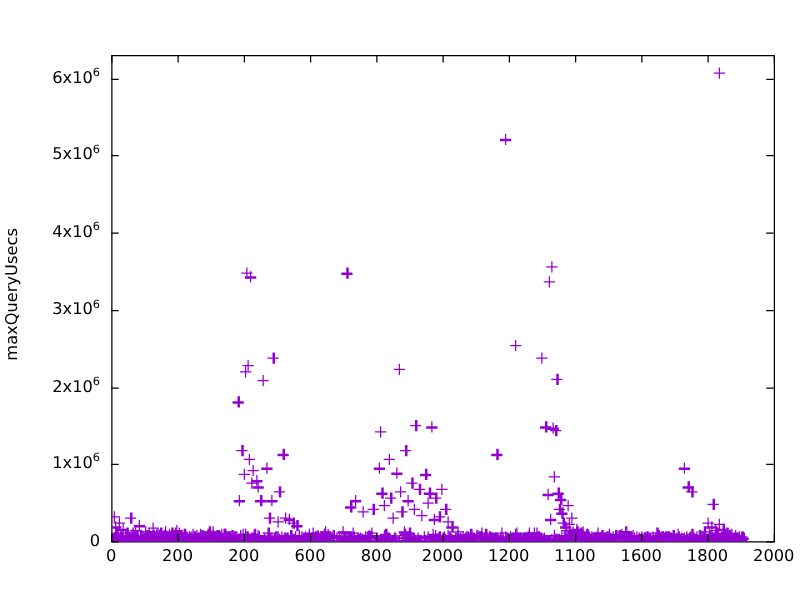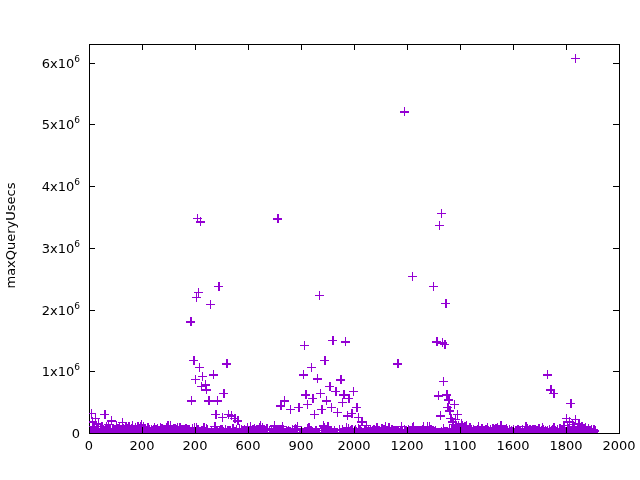--- a/index.html
+++ b/index.html
@@ -869,21 +869,21 @@
       <div class="ytick-label" style="top: 247.762px; width: 80px; left: 0px;">3x10<sup>6</sup></div>
       <div class="ytick-label" style="top: 186.016px; width: 80px; left: 0px;">4x10<sup>6</sup></div>
       <div class="ytick-label" style="top: 124.27px; width: 80px; left: 0px;">5x10<sup>6</sup></div>
       <div class="ytick-label" style="top: 62.5238px; width: 80px; left: 0px;">6x10<sup>6</sup></div>
     </div>
   <div id="xtick-labels">
       <div class="xtick-label" style="left: 89px;">0</div>
       <div class="xtick-label" style="left: 142px;">200</div>
       <div class="xtick-label" style="left: 195px;">200</div>
       <div class="xtick-label" style="left: 248px;">600</div>
-      <div class="xtick-label" style="left: 301px;">900</div>
+      <div class="xtick-label" style="left: 301px;">800</div>
       <div class="xtick-label" style="left: 354px;">2000</div>
       <div class="xtick-label" style="left: 407px;">1200</div>
       <div class="xtick-label" style="left: 460px;">1100</div>
       <div class="xtick-label" style="left: 513px;">1600</div>
       <div class="xtick-label" style="left: 566px;">1800</div>
       <div class="xtick-label" style="left: 619px;">2000</div>
     </div>
   <div id="ticks">
       <div class="tick" style="left: 89px; top: 433px; width: 6px; height: 1px;"></div>
       <div class="tick" style="left: 613px; top: 433px; width: 6px; height: 1px;"></div>

